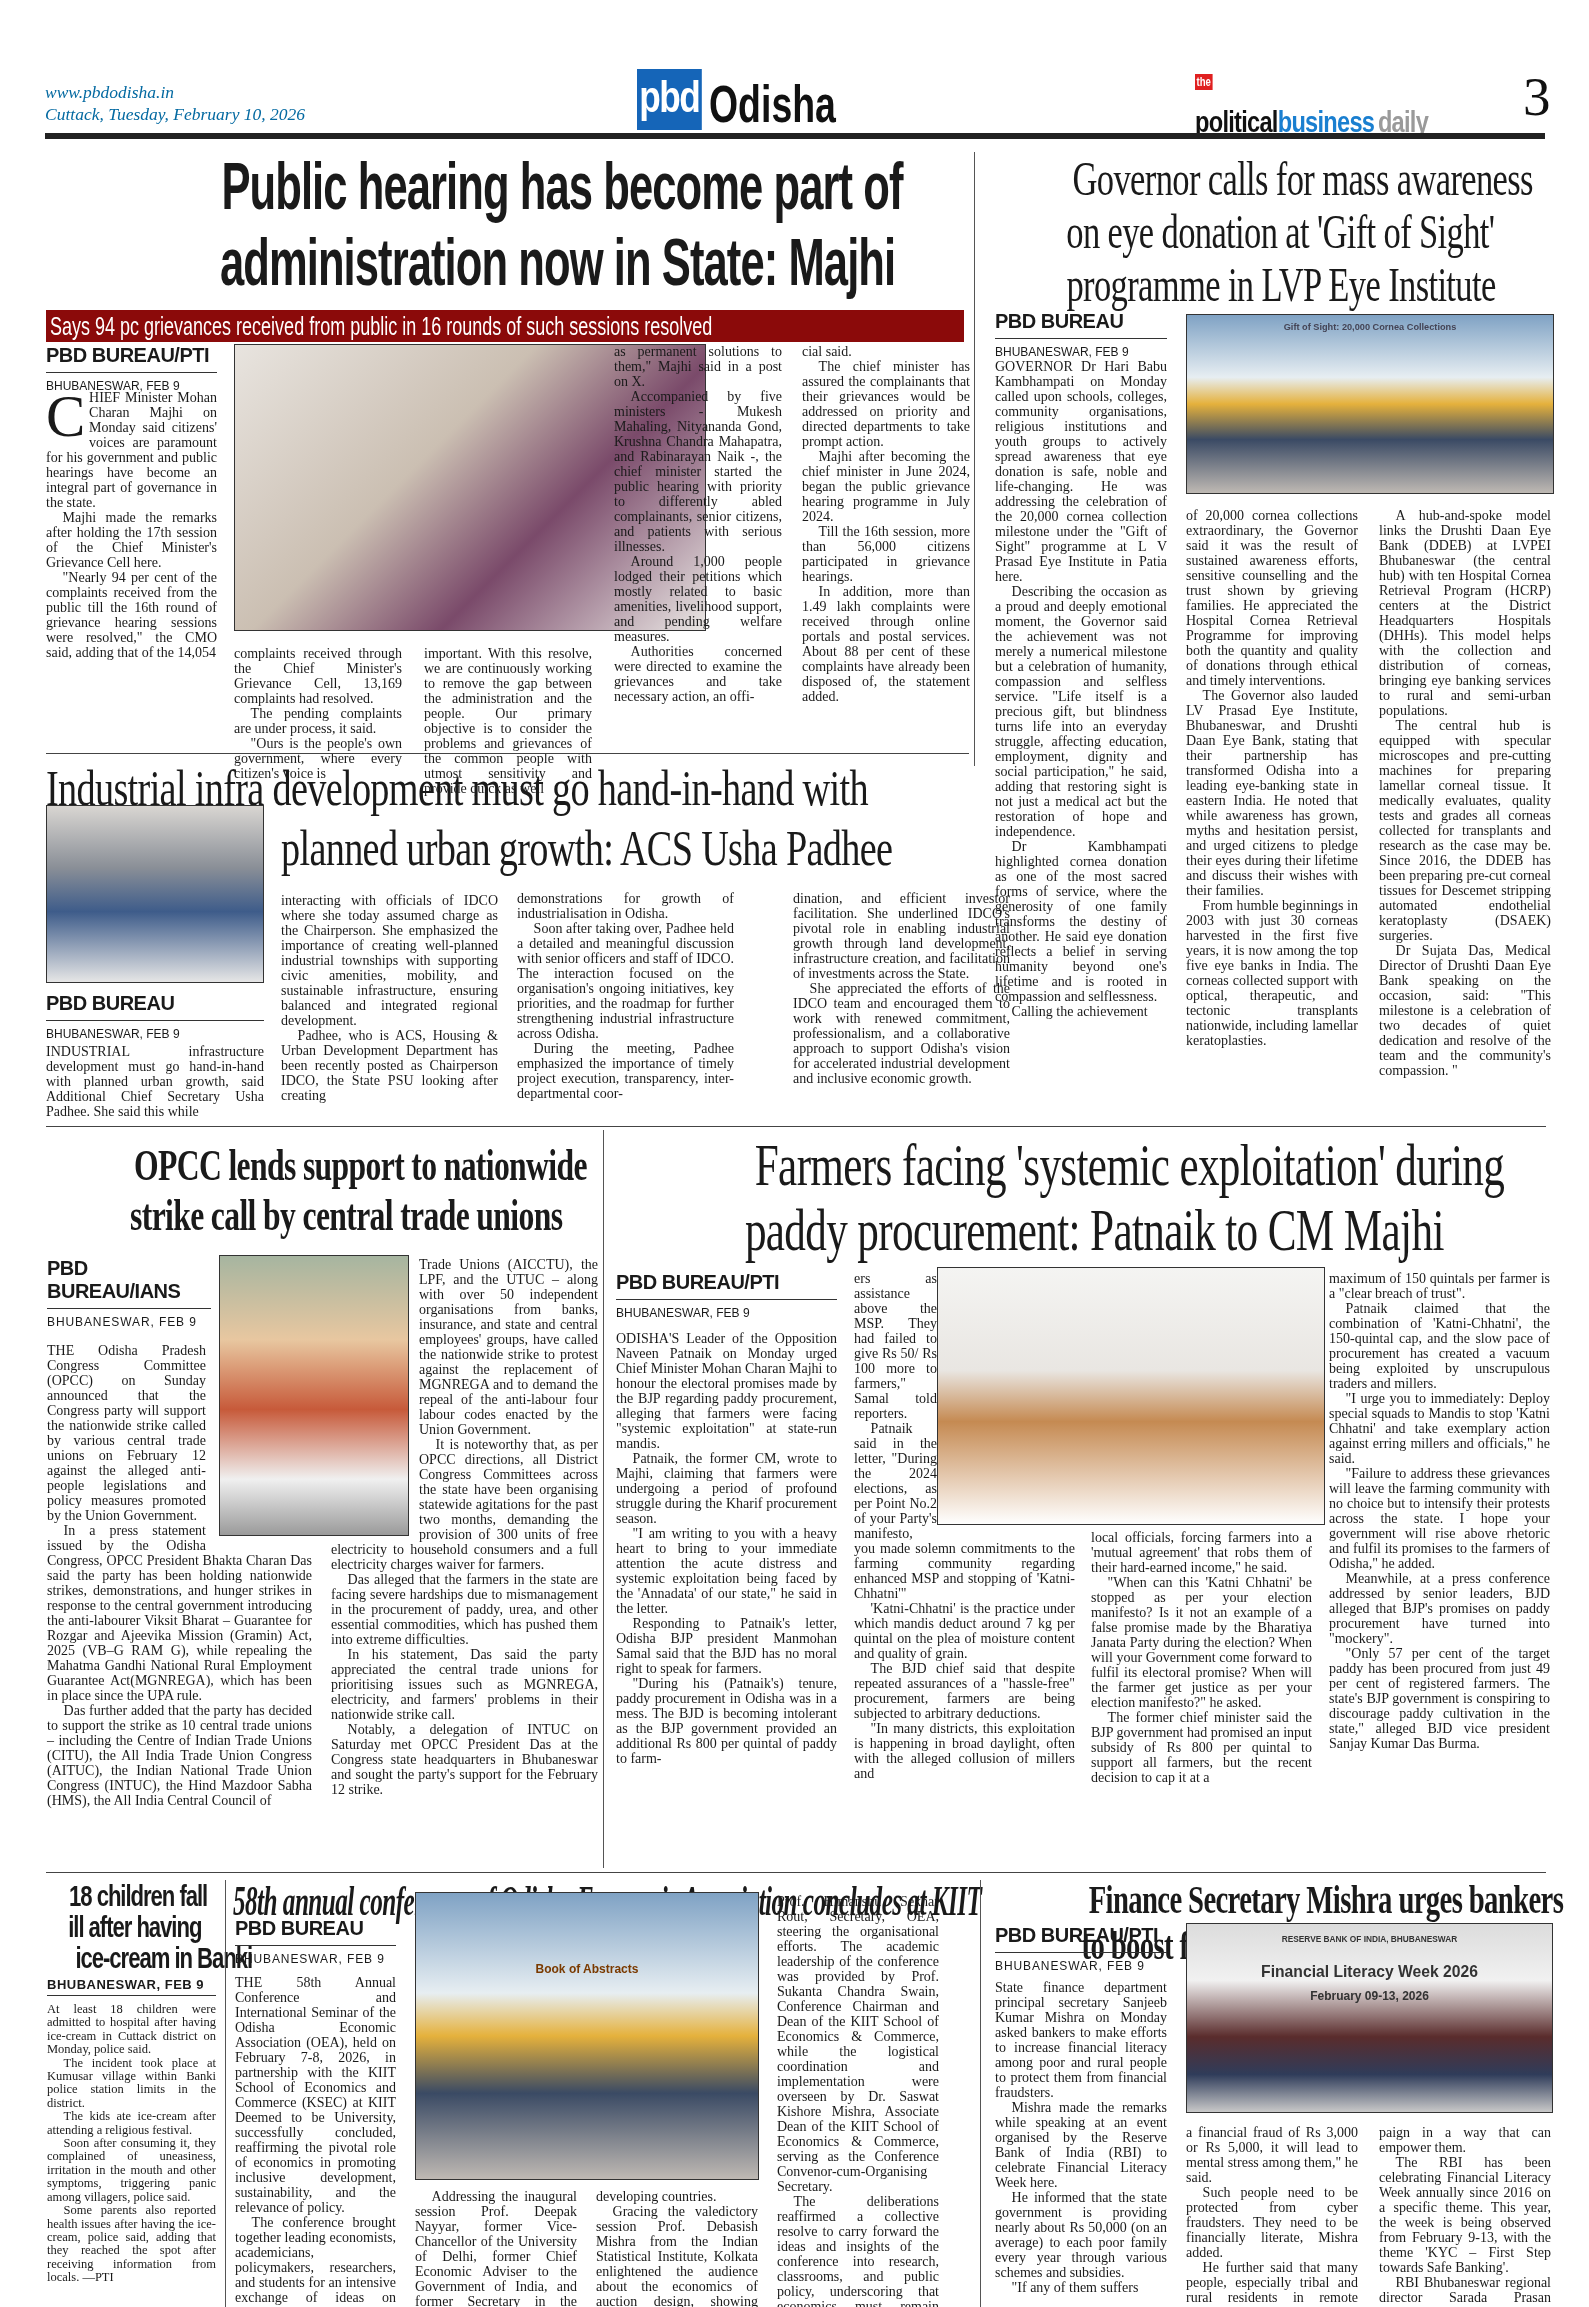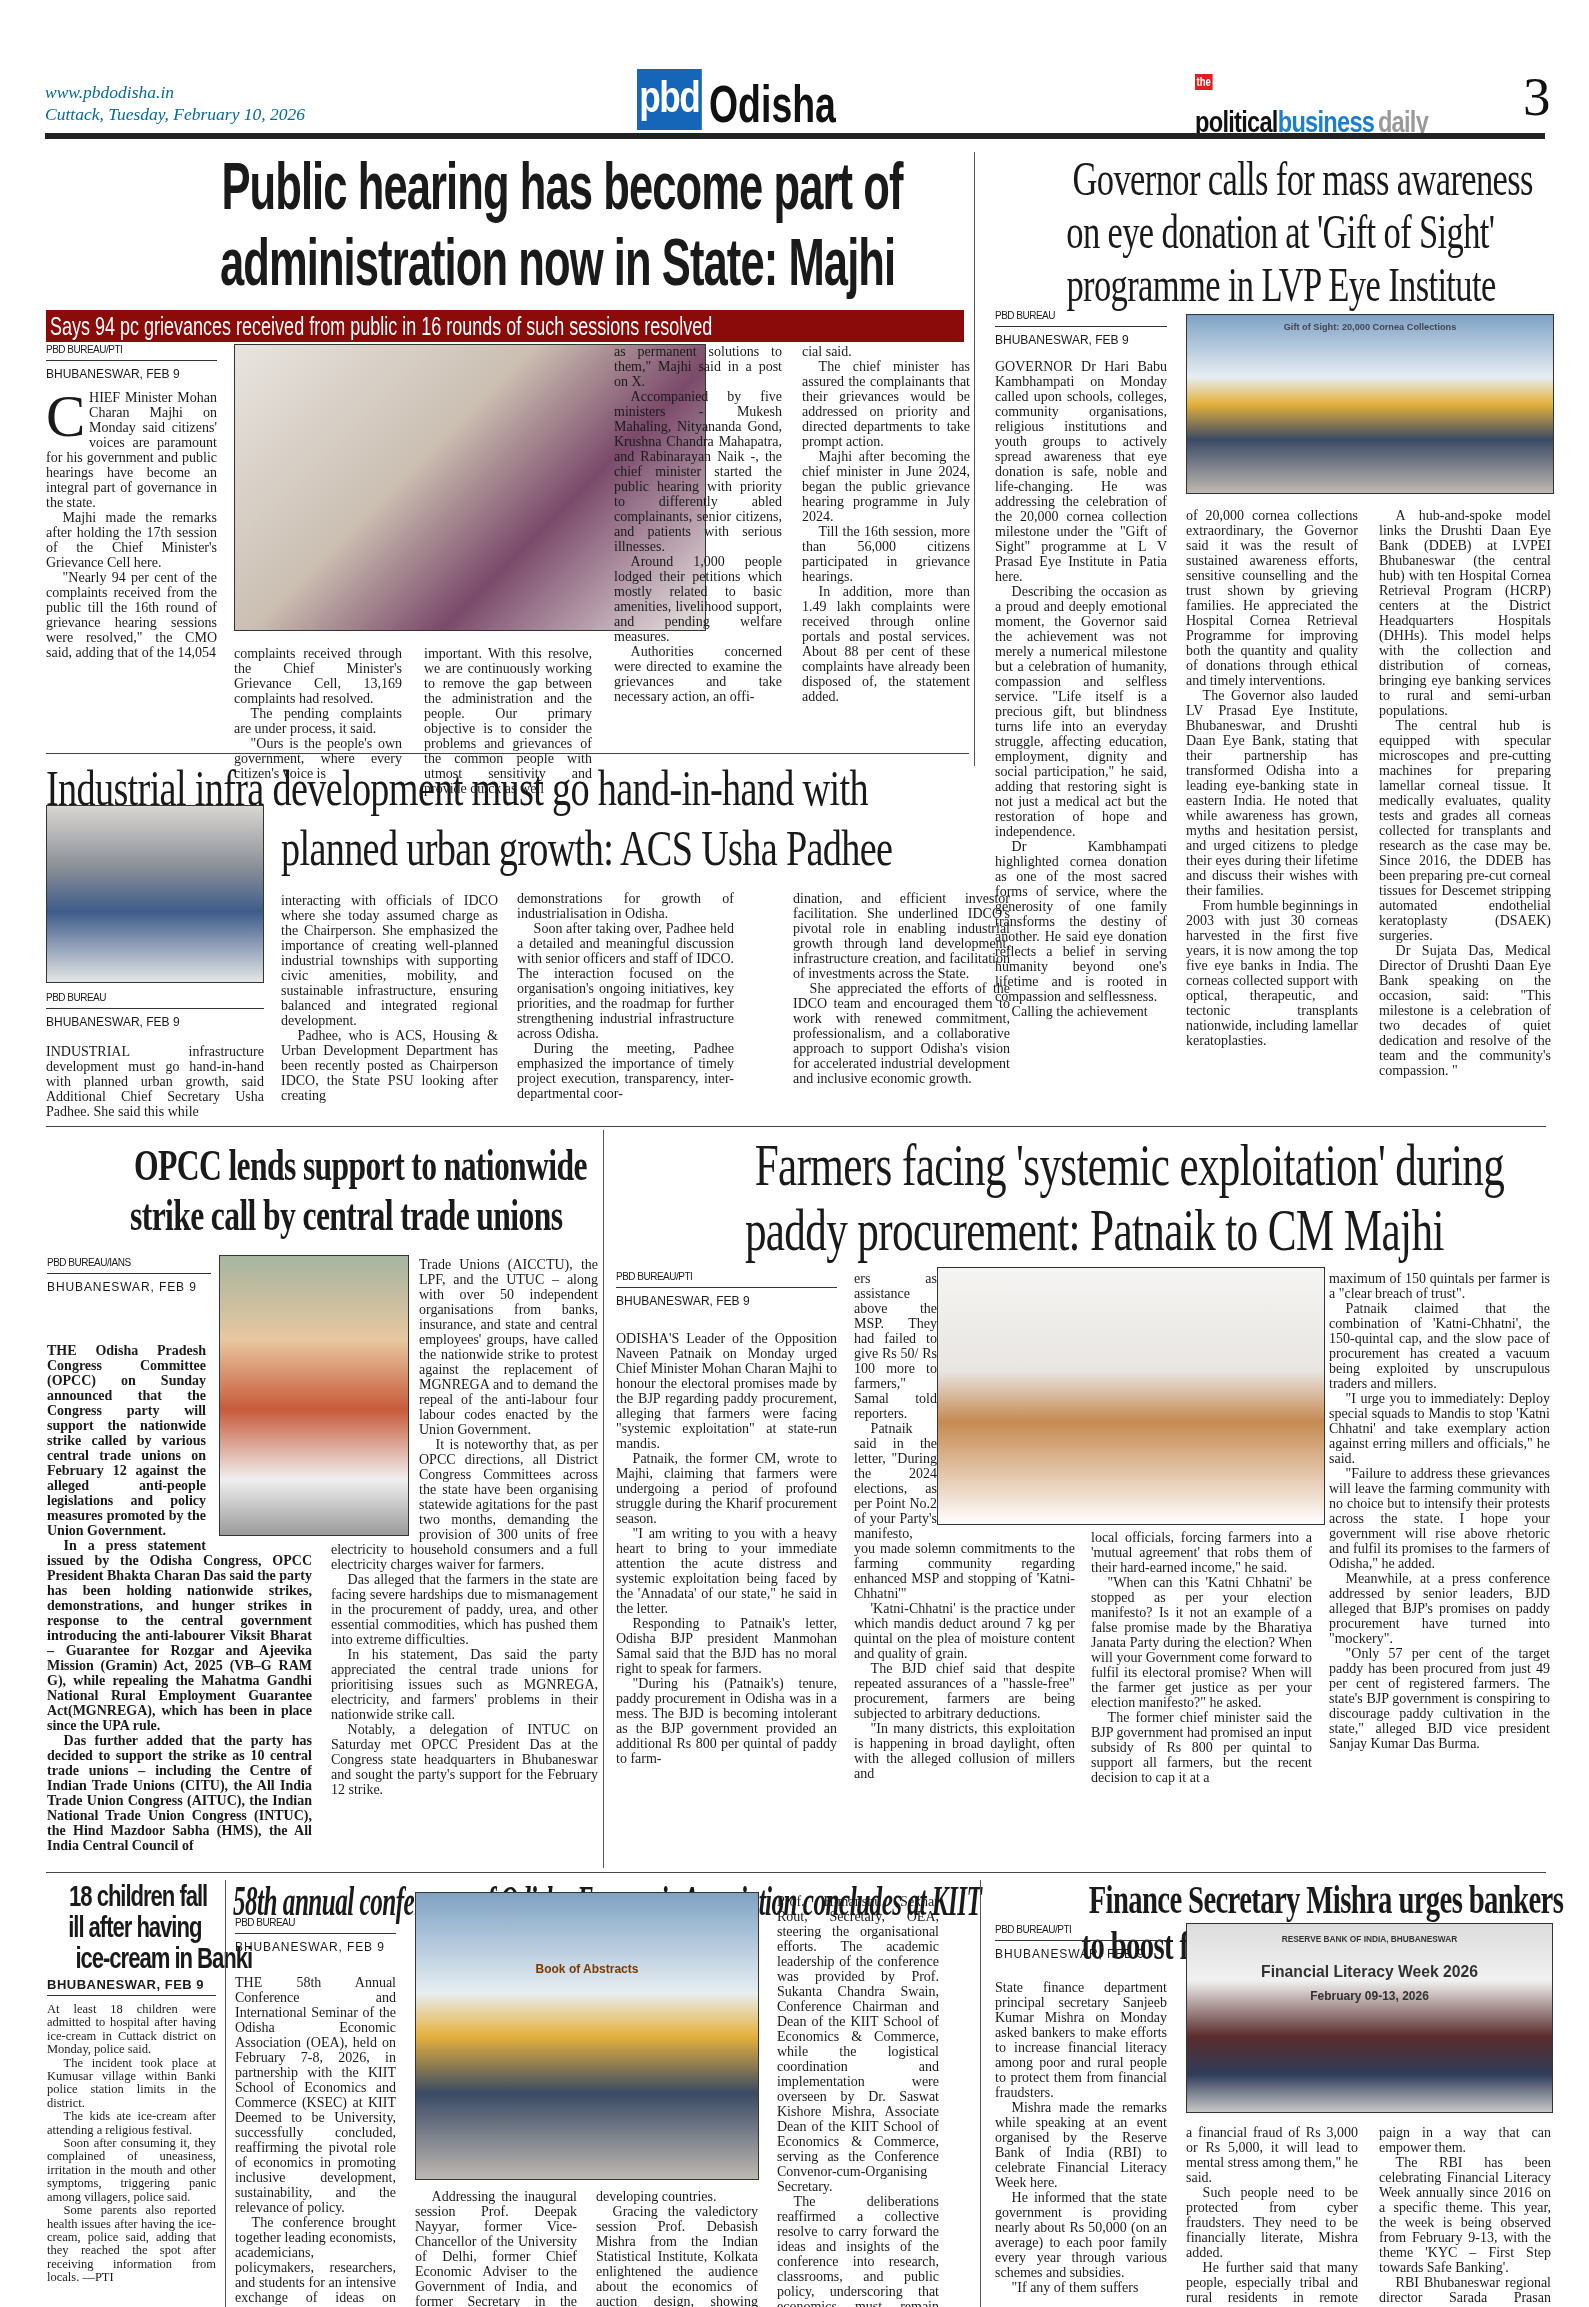--- a/index.html
+++ b/index.html
@@ -17,21 +17,21 @@
   .brand .bus { font-size: 29.5px; color: #1a7fd0; letter-spacing: -0.9px; }
   .brand .daily { font-size: 29.5px; color: #9a9a9a; margin-left: 4.6px; letter-spacing: -0.9px; }
   .pageno { left: 1523px; top: 69px; font-family: "Liberation Serif", serif; font-size: 55px; line-height: 55px; color: #111; }
   .rule-top { left: 45px; top: 133px; width: 1500px; height: 5.5px; background: #222; }
   .hrule { height: 1.4px; background: #444; }
   .vrule { width: 1.4px; background: #555; }
   .head-sans { font-family: "Liberation Sans", sans-serif; font-weight: bold; letter-spacing: -1.4px; }
   .head-serif { font-family: "Liberation Serif", serif; letter-spacing: -0.9px; }
   .narrow { display: inline-block; transform-origin: left top; white-space: nowrap; }
   .kicker { background: #8b0a0a; color: #fff; font-family: "Liberation Sans", sans-serif; font-size: 25px; line-height: 32px; padding: 0 3.7px; white-space: nowrap; overflow: hidden; }
-  .byline { font-family: "Liberation Sans", sans-serif; font-weight: normal; font-size: 10px; letter-spacing: -0.5px; }
+  .byline { font-family: "Liberation Sans", sans-serif; font-weight: bold; font-size: 20px; letter-spacing: -0.5px; }
   .dateline { font-family: "Liberation Sans", sans-serif; font-size: 12px; letter-spacing: 0px; margin-top: 6.5px; }
   .byline-wrap .line { height: 0.9px; background: #333; margin-top: 4.6px; }
   .col { font-family: "Liberation Serif", serif; font-size: 14px; line-height: 15px; text-align: justify; hyphens: auto; }
   .col p { text-indent: 16.6px; }
   .col p.noind { text-indent: 0; }
   .drop { float: left; font-size: 59px; line-height: 46px; margin: 2.8px 3.7px 0 0; }
   .photo { border: 0.9px solid #333; overflow: hidden; }
   .ph-grad1 { background: linear-gradient(135deg, #e8e4df 0%, #cbbfb2 40%, #7a4a6a 65%, #eae7e4 100%); }
   .ph-grad3 { background: linear-gradient(180deg, #d9d6d2 0%, #8a8f97 35%, #3e5c8a 60%, #e6e6e6 100%); }
   .ph-grad4 { background: linear-gradient(180deg, #a6b5a0 0%, #e8c7a0 30%, #c75a3a 55%, #f0f0f0 80%, #9a9a9a 100%); }
@@ -173,21 +173,21 @@
 <div class="abs head-serif" style="left:46px; top:1133px; width:554px; text-align:right; font-weight:bold;margin-top:8px;">
   <div style="font-size:44px; line-height:50px; white-space:nowrap;"><span class="narrow" style="transform:scaleX(0.72); transform-origin:center;">OPCC lends support to nationwide</span></div>
   <div style="font-size:44px; line-height:50px; white-space:nowrap;"><span class="narrow" style="transform:scaleX(0.72); transform-origin:center;">strike call by central trade unions</span></div>
 </div>
 <div class="abs byline-wrap" style="left:47px; top:1257px; width:164px;">
   <div class="byline">PBD BUREAU/IANS</div>
   <div class="line"></div>
   <div class="dateline" style="letter-spacing:0.9px;">BHUBANESWAR, FEB 9</div>
 </div>
 <div class="abs photo ph-grad4" style="left:219px; top:1255px; width:190px; height:281px;"></div>
-<div class="abs col" style="left:47px; top:1343px; width:265px;font-weight:bold;">
+<div class="abs col" style="left:47px; top:1343px; width:265px;">
   <div style="float:right; width:106px; height:198px;"></div>
   <p class="noind">THE Odisha Pradesh Congress Committee (OPCC) on Sunday announced that the Congress party will support the nationwide strike called by various central trade unions on February 12 against the alleged anti-people legislations and policy measures promoted by the Union Government.</p>
   <p>In a press statement issued by the Odisha Congress, OPCC President Bhakta Charan Das said the party has been holding nationwide strikes, demonstrations, and hunger strikes in response to the central government introducing the anti-labourer Viksit Bharat – Guarantee for Rozgar and Ajeevika Mission (Gramin) Act, 2025 (VB–G RAM G), while repealing the Mahatma Gandhi National Rural Employment Guarantee Act(MGNREGA), which has been in place since the UPA rule.</p>
   <p>Das further added that the party has decided to support the strike as 10 central trade unions – including the Centre of Indian Trade Unions (CITU), the All India Trade Union Congress (AITUC), the Indian National Trade Union Congress (INTUC), the Hind Mazdoor Sabha (HMS), the All India Central Council of</p>
 </div>
 <div class="abs col" style="left:331px; top:1257px; width:267px;">
   <div style="float:left; width:88px; height:272px;"></div>
   <p class="noind">Trade Unions (AICCTU), the LPF, and the UTUC – along with over 50 independent organisations from banks, insurance, and state and central employees' groups, have called the nationwide strike to protest against the replacement of MGNREGA and to demand the repeal of the anti-labour four labour codes enacted by the Union Government.</p>
   <p>It is noteworthy that, as per OPCC directions, all District Congress Committees across the state have been organising statewide agitations for the past two months, demanding the provision of 300 units of free electricity to household consumers and a full electricity charges waiver for farmers.</p>
   <p>Das alleged that the farmers in the state are facing severe hardships due to mismanagement in the procurement of paddy, urea, and other essential commodities, which has pushed them into extreme difficulties.</p>

